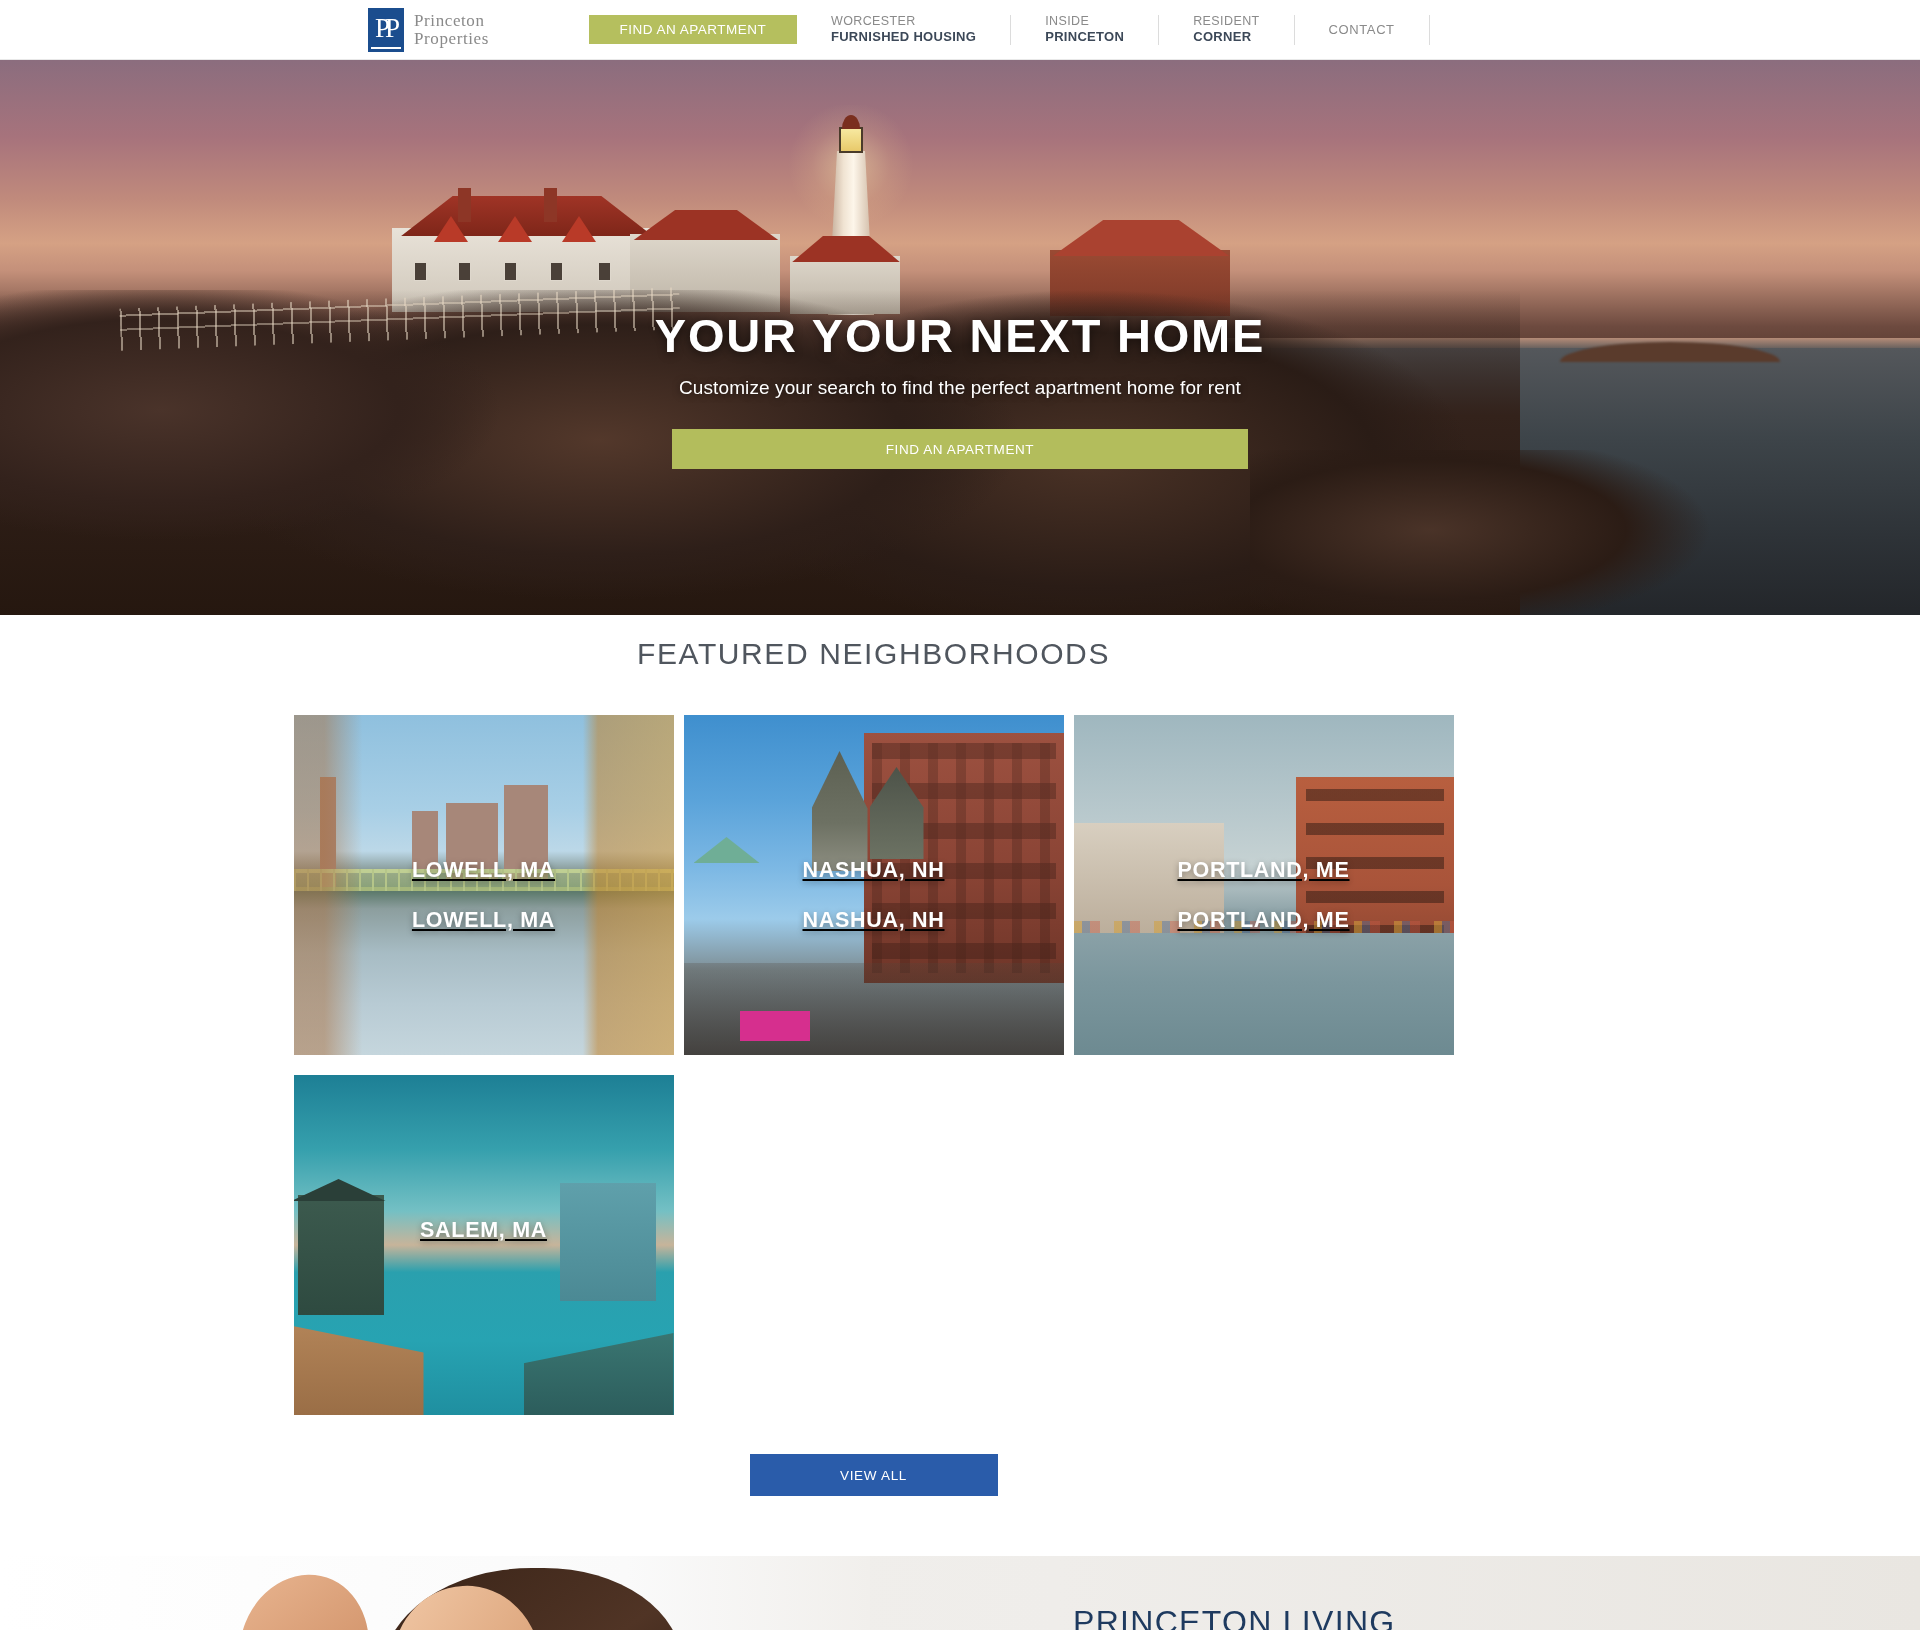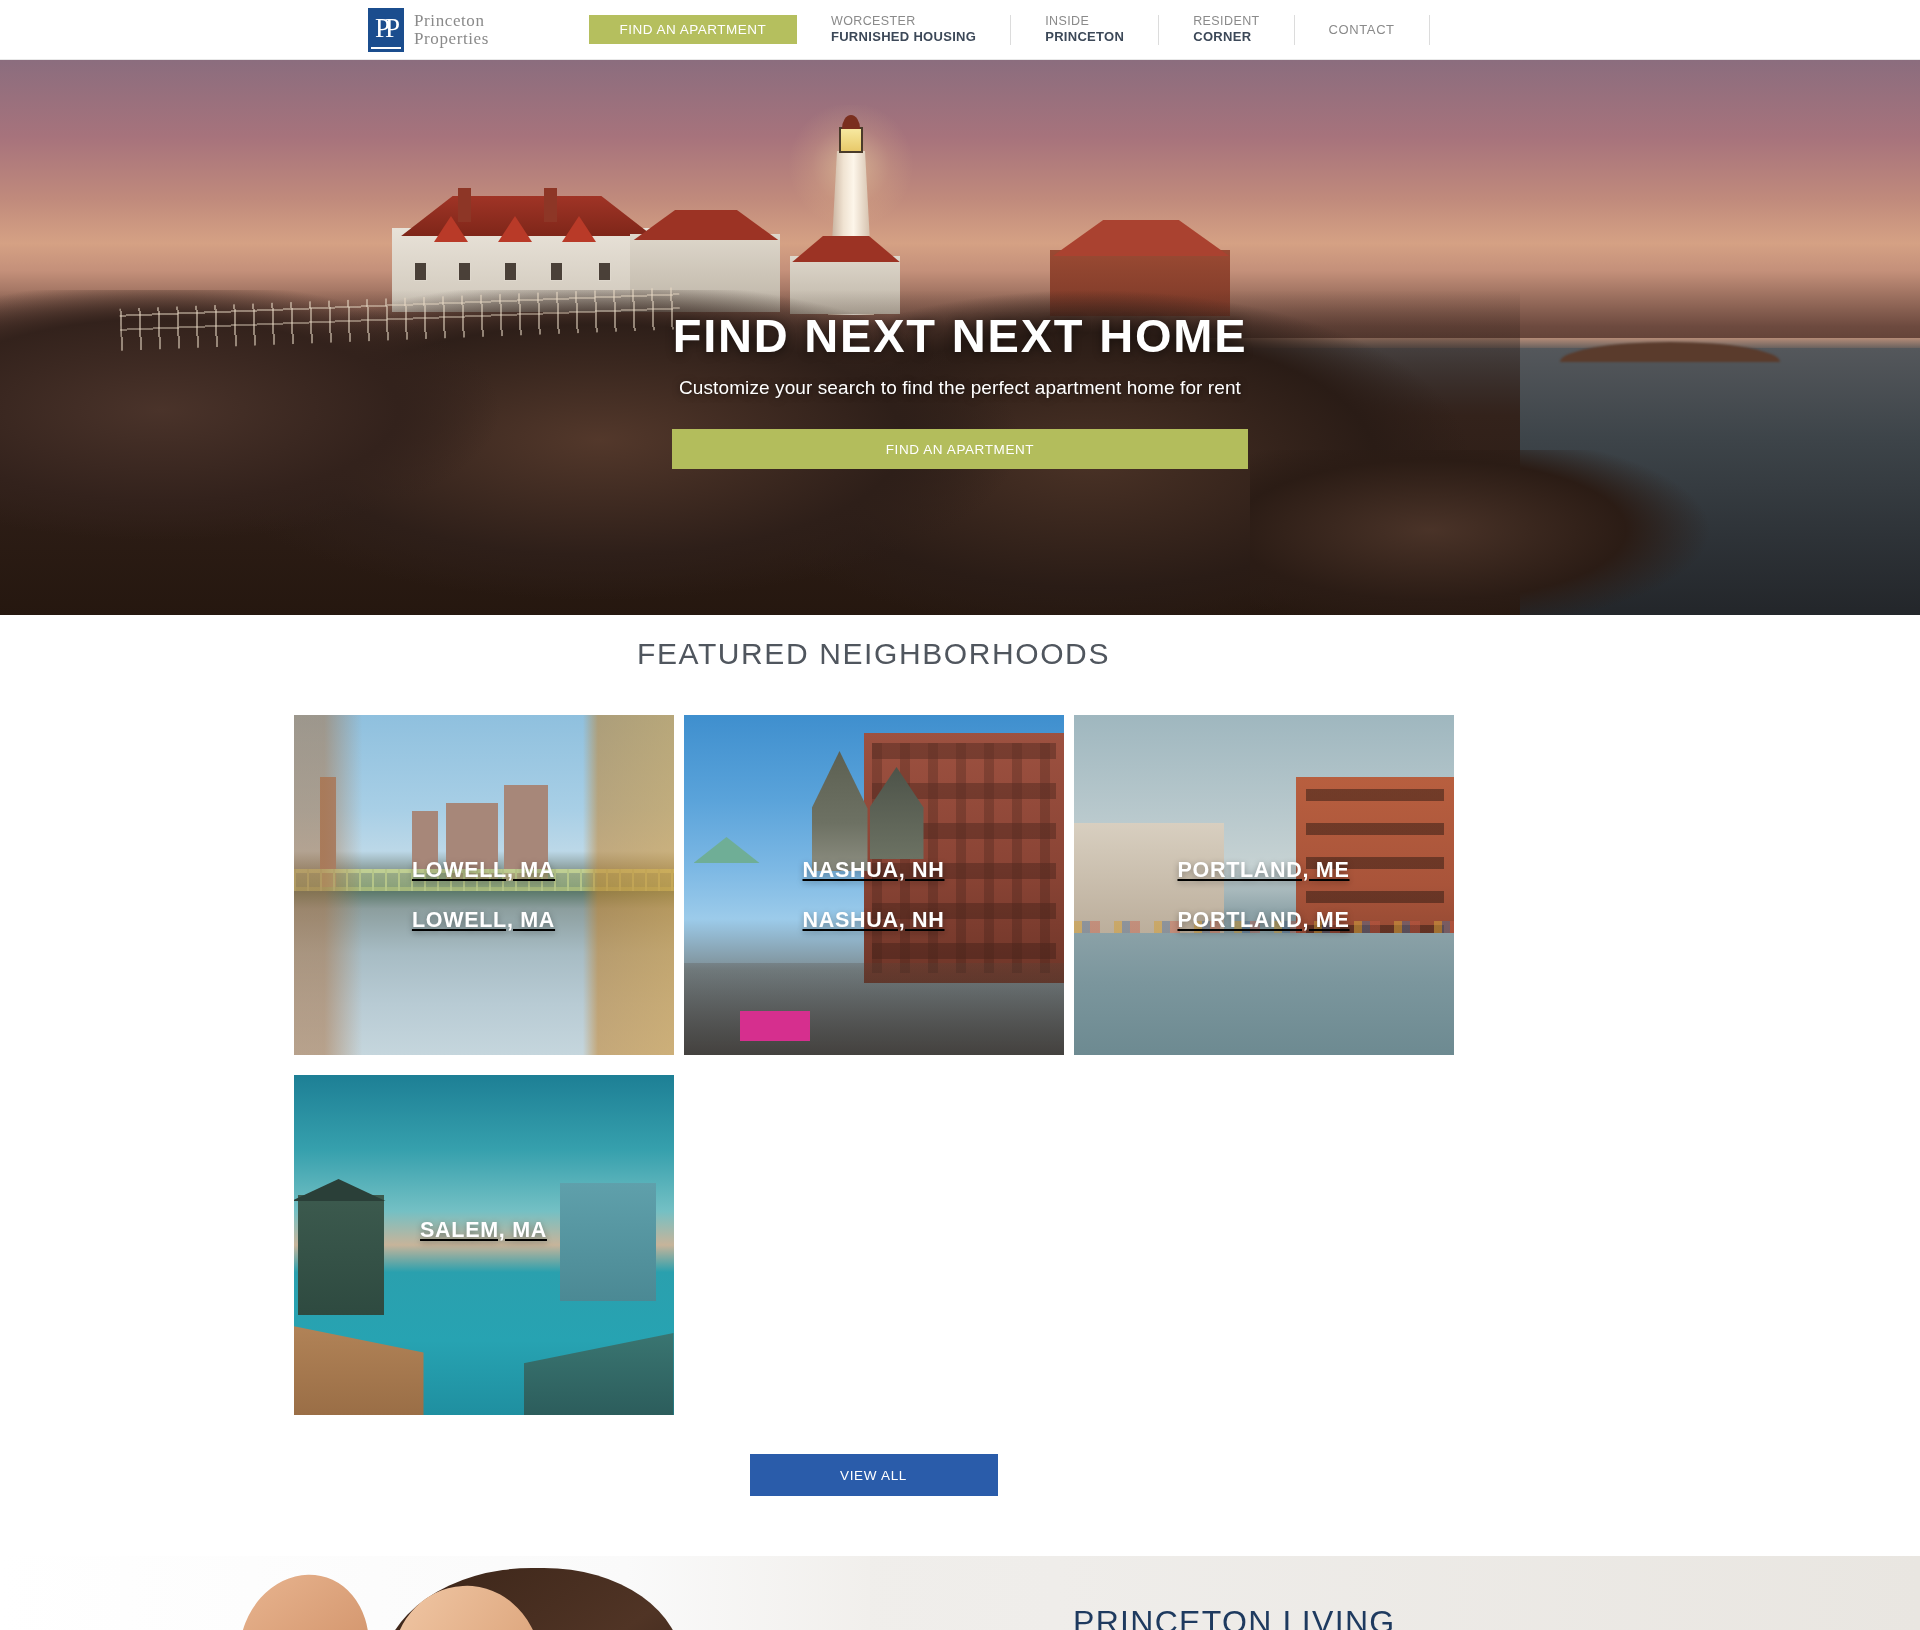--- a/index.html
+++ b/index.html
@@ -777,21 +777,21 @@
   <div class="wing" style="left:790px; top:196px; width:110px; height:58px;"></div>
   <div class="wing-roof" style="left:782px; top:176px; width:128px; height:26px;"></div>
   <div class="wing" style="left:1050px; top:190px; width:180px; height:66px; background:linear-gradient(to bottom,#9a4a33,#7c3928);"></div>
   <div class="wing-roof" style="left:1036px; top:160px; width:210px; height:36px; background:#aa4230;"></div>
 
   <div class="hero-rocks"></div>
   <div class="hero-rocks2"></div>
   <div class="fence"></div>
 
   <div class="hero-content">
-    <h1 class="hero-title">FIND NEXT NEXT HOME</h1>
+    <h1 class="hero-title">YOUR YOUR NEXT HOME</h1>
     <p class="hero-sub">Customize your search to find the perfect apartment home for rent</p>
     <button class="hero-btn">FIND AN APARTMENT</button>
   </div>
 </section>
 
 <section class="featured">
   <h2 class="section-title">FEATURED NEIGHBORHOODS</h2>
 
   <div class="grid">
 

